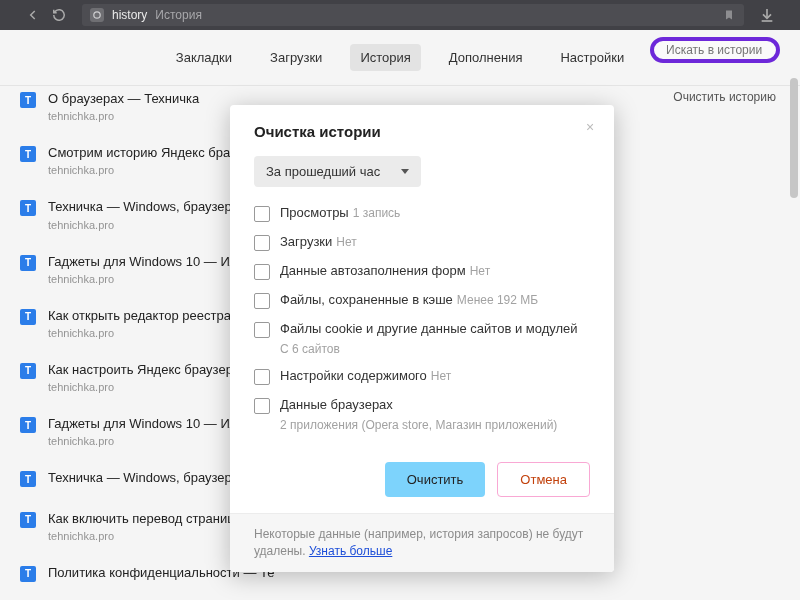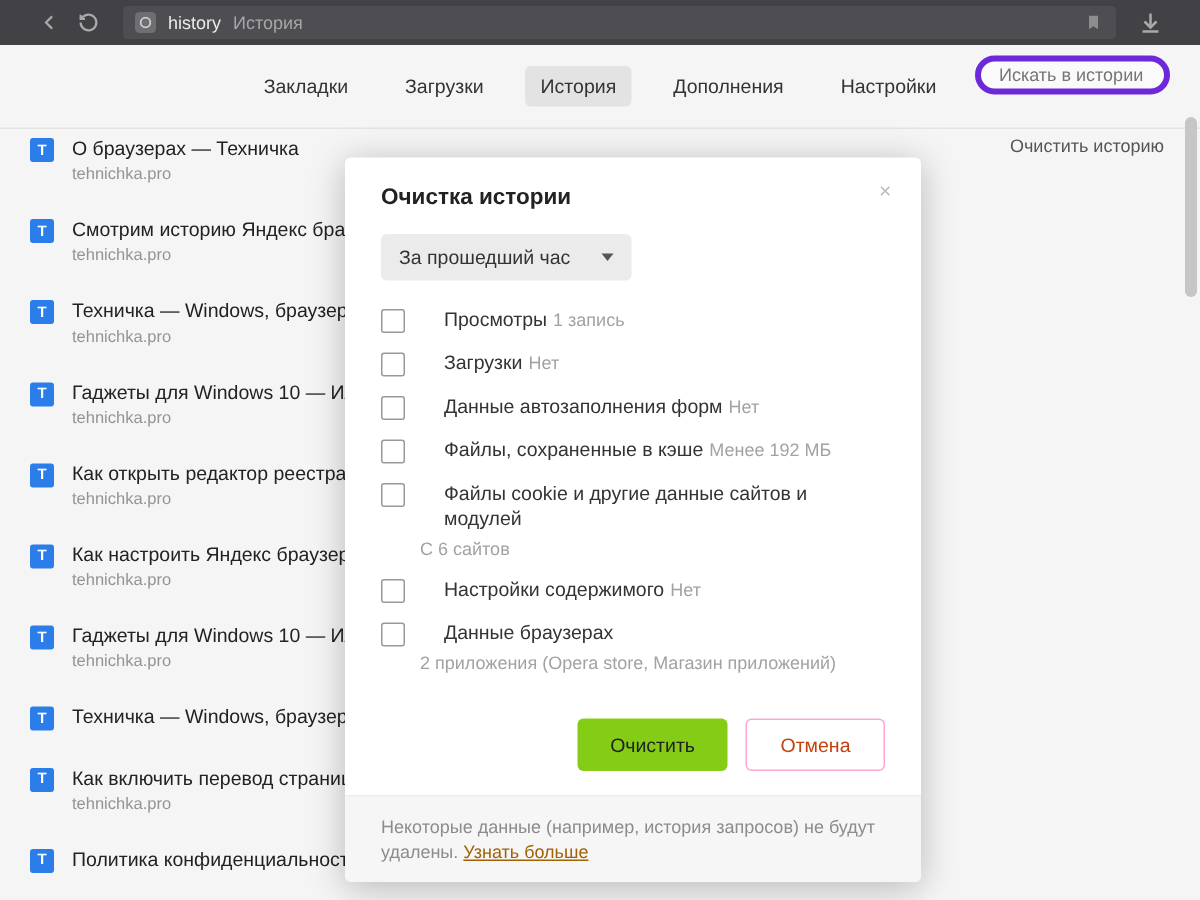--- a/index.html
+++ b/index.html
@@ -35,31 +35,31 @@
   .hi-domain { font-size: 11px; color: #949494; margin-top: 2px; }
 
   
   .modal { position: absolute; left: 230px; top: 105px; width: 384px; background: #fff; border-radius: 4px; box-shadow: 0 4px 24px rgba(0,0,0,0.25); padding: 0; }
   .modal-header { padding: 18px 24px 0 24px; position: relative; }
   .modal-title { font-size: 15px; font-weight: bold; color: #222; }
   .modal-close { position: absolute; right: 14px; top: 14px; width: 14px; height: 14px; color: #bbb; cursor: pointer; font-size: 14px; }
   .modal-body { padding: 16px 24px 10px 24px; }
   .time-select { display: inline-flex; align-items: center; background: #ebebeb; border-radius: 4px; padding: 8px 12px; font-size: 13px; color: #333; gap: 21px; cursor: pointer; margin-bottom: 18px; }
   .caret-down { display:inline-block; width:0; height:0; border-left:4px solid transparent; border-right:4px solid transparent; border-top:5px solid #555; }
-  .check-row { display: flex; align-items: flex-start; gap: 26px; font-size: 13px; color: #333; margin-bottom: 12px; line-height:1.3; }
+  .check-row { display: flex; align-items: flex-start; gap: 10px; font-size: 13px; color: #333; margin-bottom: 12px; line-height:1.3; }
   .checkbox { width: 16px; height: 16px; border: 1.5px solid #999; border-radius: 2px; flex-shrink: 0; margin-top:1px; cursor:pointer; }
   .check-label { flex: 1; }
   .check-hint { color: #a2a2a2; font-size: 12px; margin-left: 4px; }
   .check-sub { color: #a2a2a2; font-size: 12px; margin-left: 26px; margin-top: -8px; margin-bottom: 12px; }
   .modal-actions { display: flex; justify-content: flex-end; gap: 12px; padding: 8px 24px 16px 24px; }
   .btn { padding: 9px 22px; border-radius: 4px; font-size: 13px; cursor: pointer; border: none; }
-  .btn-primary { background: #84cc16; color: #222; }
+  .btn-primary { background: #7dd3fc; color: #222; }
   .btn-secondary { background: #fff; border: 1px solid #f9a8d4; color: #c2410c; }
   .modal-footer { background: #f6f6f6; padding: 12px 24px; font-size: 12px; color: #8c8c8c; border-top: 1px solid #ececec; border-radius: 0 0 4px 4px; line-height:1.4;}
-  .modal-footer a { color: #a16207; text-decoration: underline; }
+  .modal-footer a { color: #1d4ed8; text-decoration: underline; }
 </style>
 </head>
 <body>
 
 <div class="chrome-bar">
   <div class="chrome-arrow">
     <svg width="14" height="14" viewBox="0 0 24 24" fill="none" stroke="#9a9a9d" stroke-width="2.5">
         <path d="M15 5l-7 7 7 7"></path>
       </svg>
   </div>

